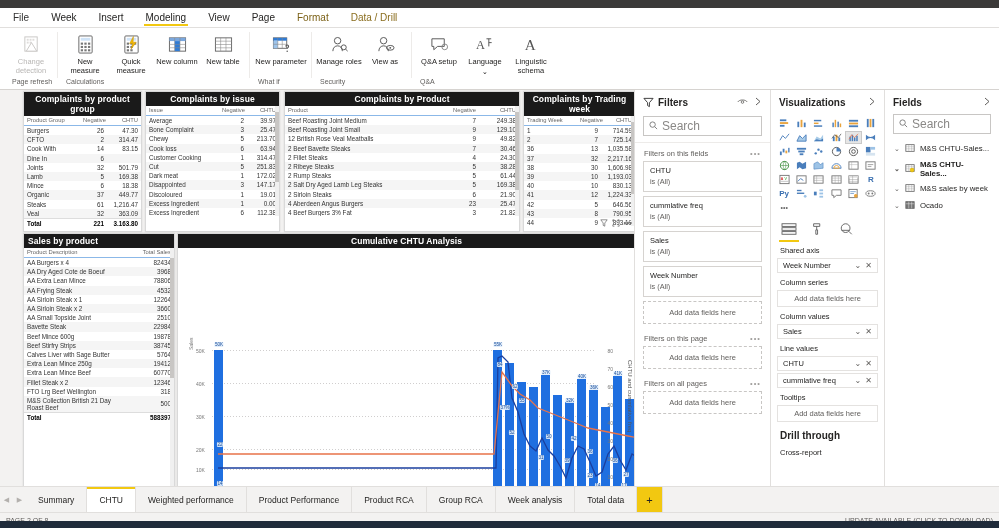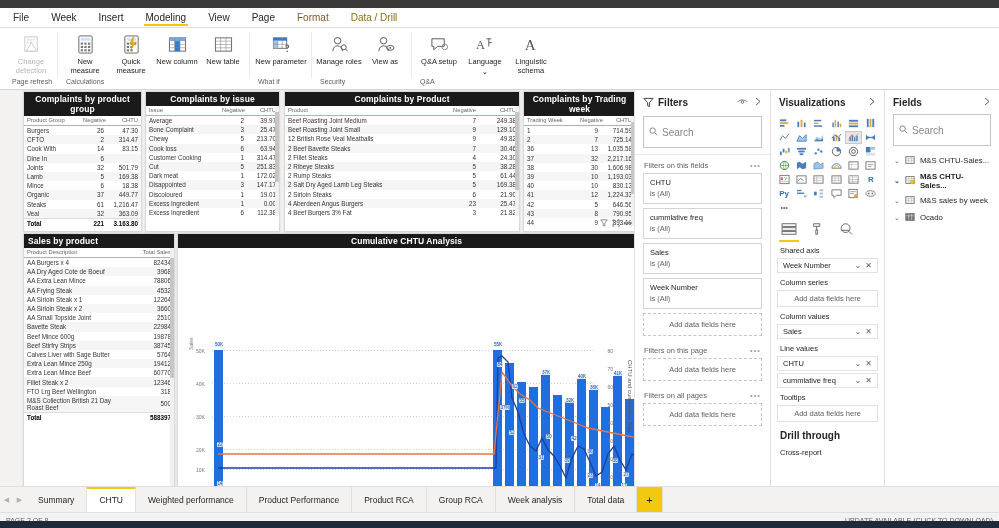--- a/index.html
+++ b/index.html
@@ -98,22 +98,22 @@
   .pane { background:#ffffff; border-right:1px solid #e1dfdd; display:flex; flex-direction:column; }
   #filters-pane { width:136px; }
   #viz-pane { width:114px; }
   #fields-pane { width:114px; border-right:none; }
   .pane-head {
     display:flex; align-items:flex-start; gap:4px; padding:7px 8px 6px;
     font-size:10px; font-weight:700; color:#252423;
   }
   .pane-head .sp { margin-left:auto; display:flex; gap:6px; color:#605e5c; }
   .search-box {
-    margin:0 8px 6px; border:1px solid #c8c6c4; height:32px; display:flex;
-    align-items:center; gap:4px; padding:0 5px; font-size:10px; color:#8a8886;
+    margin:0 8px 6px; border:1px solid #c8c6c4; height:20px; display:flex;
+    align-items:center; gap:4px; padding:0 5px; font-size:12px; color:#8a8886;
     background:#fff;
   }
   .sec-label {
     font-size:7.5px; color:#605e5c; padding:6px 9px 3px; display:flex; align-items:center;
   }
   .sec-label .dots { margin-left:auto; color:#a19f9d; letter-spacing:1px; }
   .fcard {
     margin:0 8px 4px; border:1px solid #d6d3d0; background:#fff; padding:3px 6px 4px;
     font-size:7.5px; color:#252423; line-height:11px;
   }

